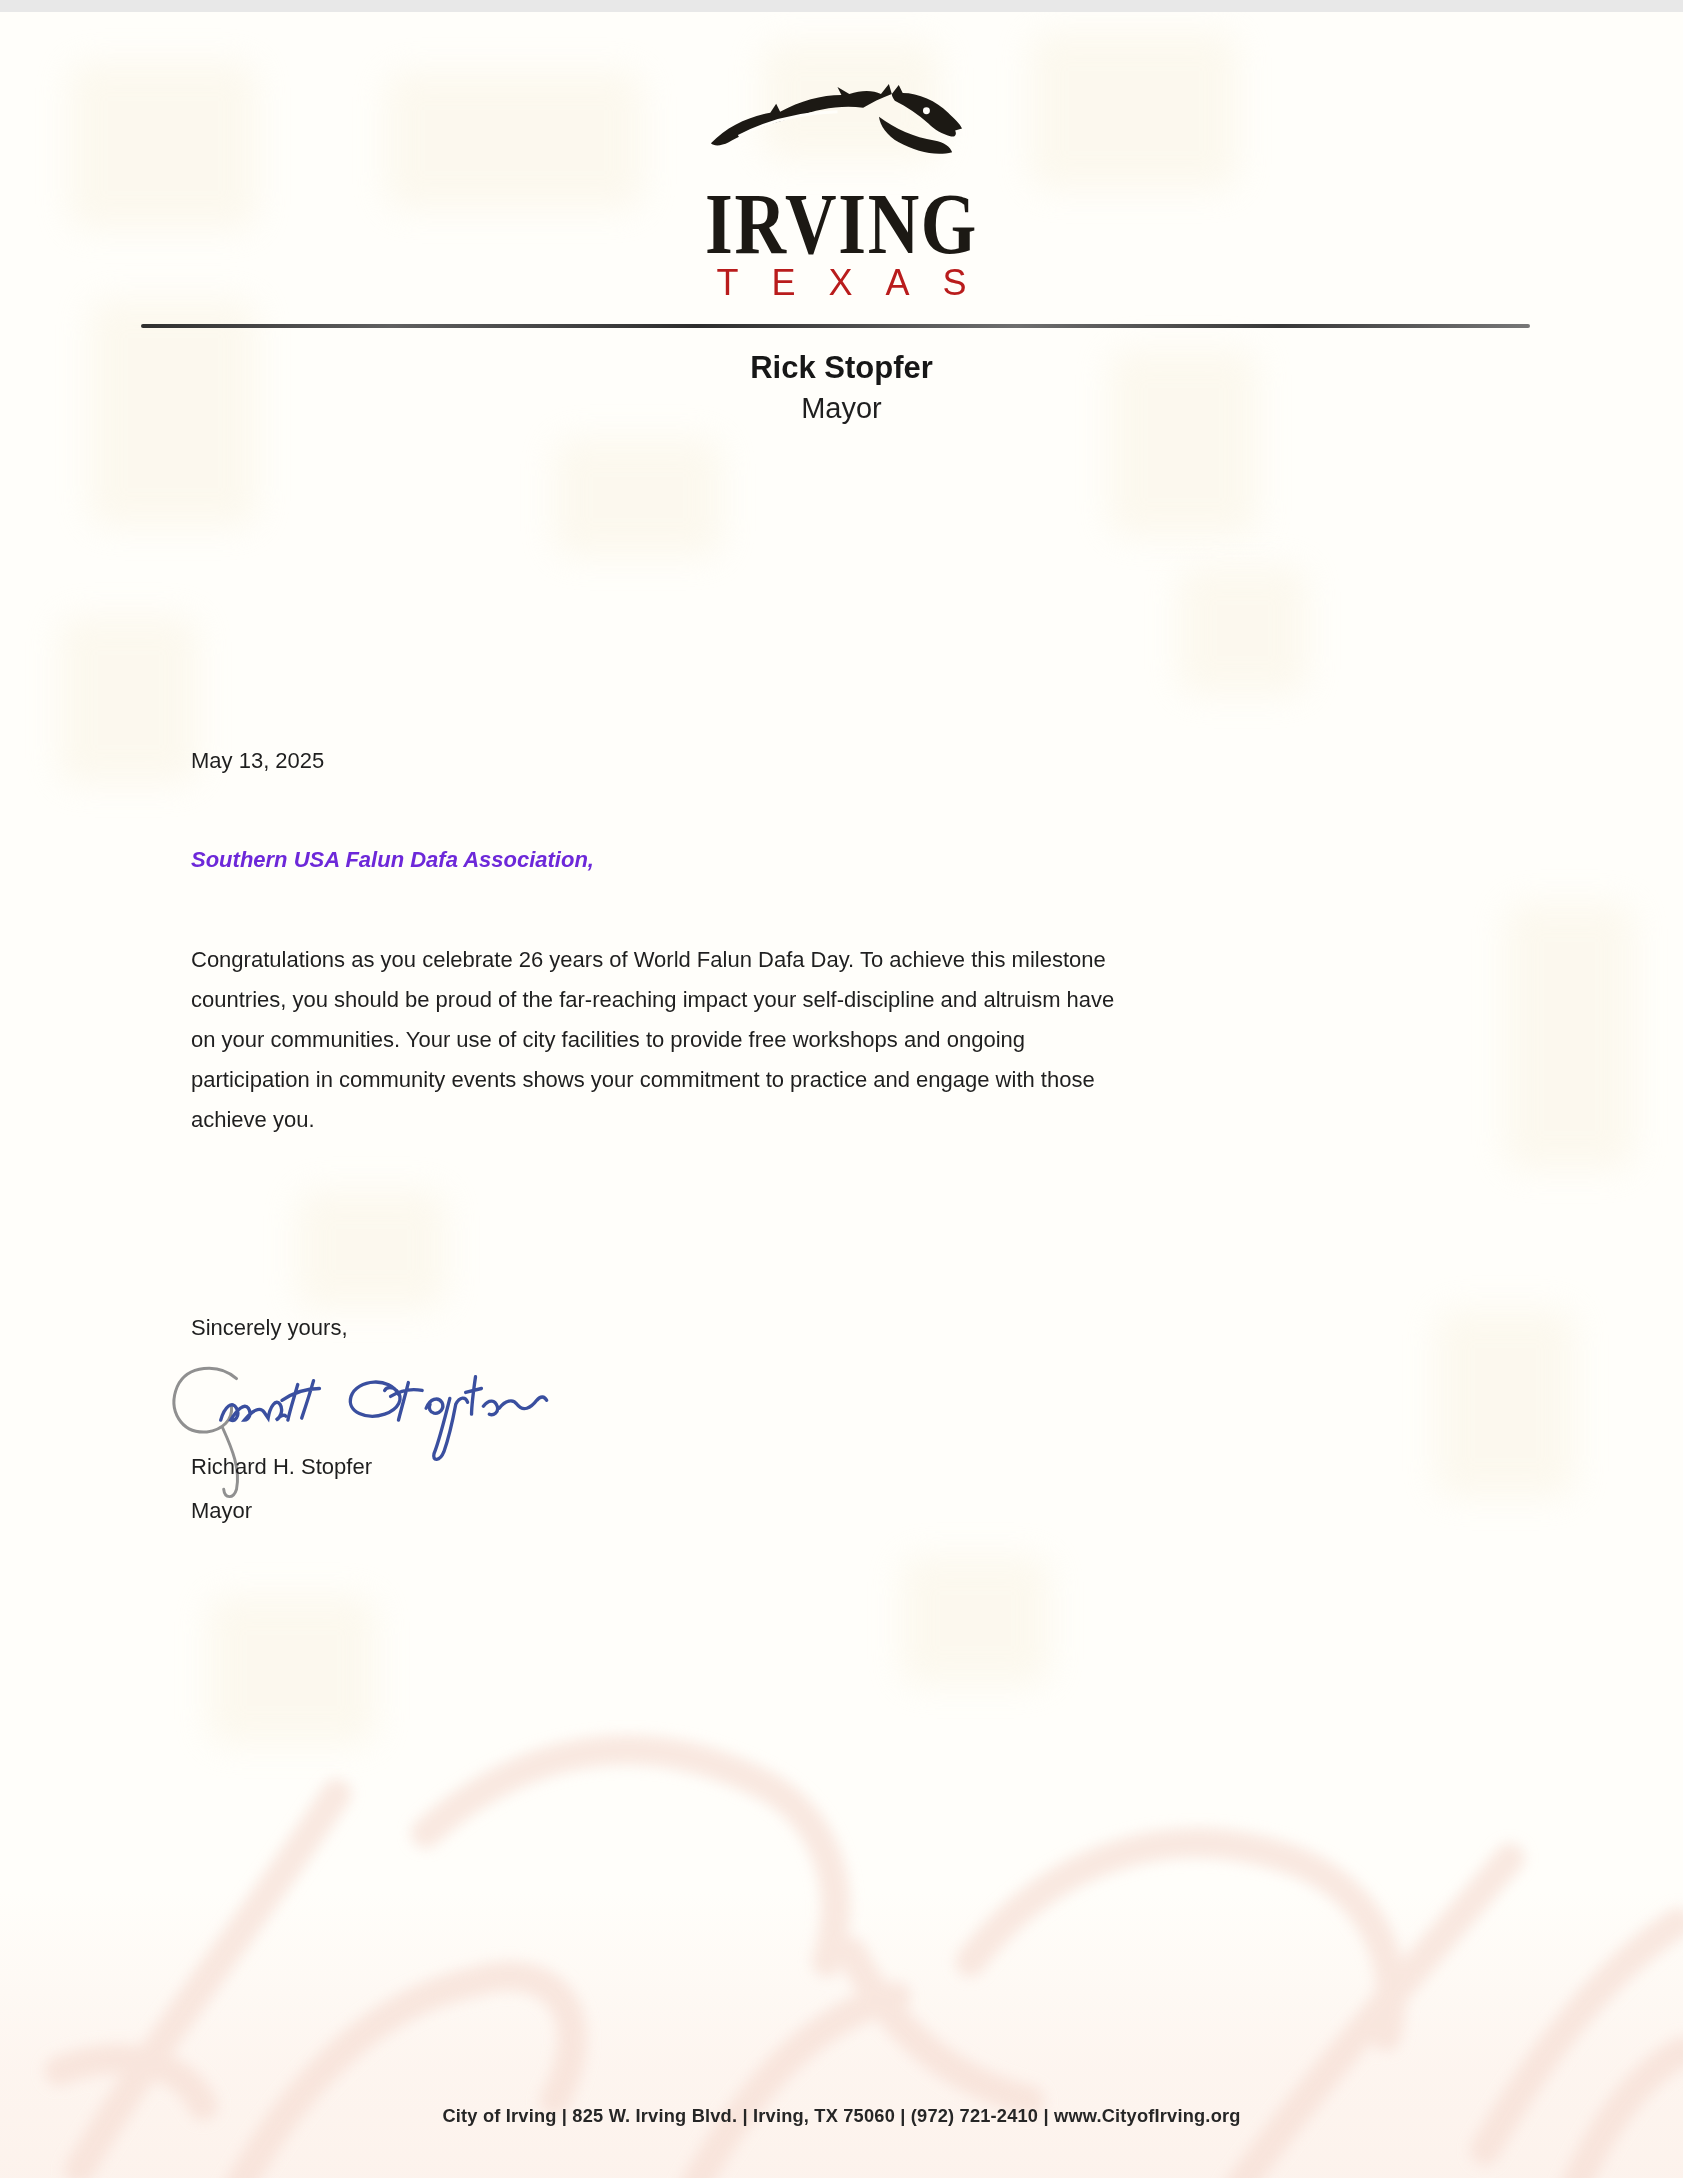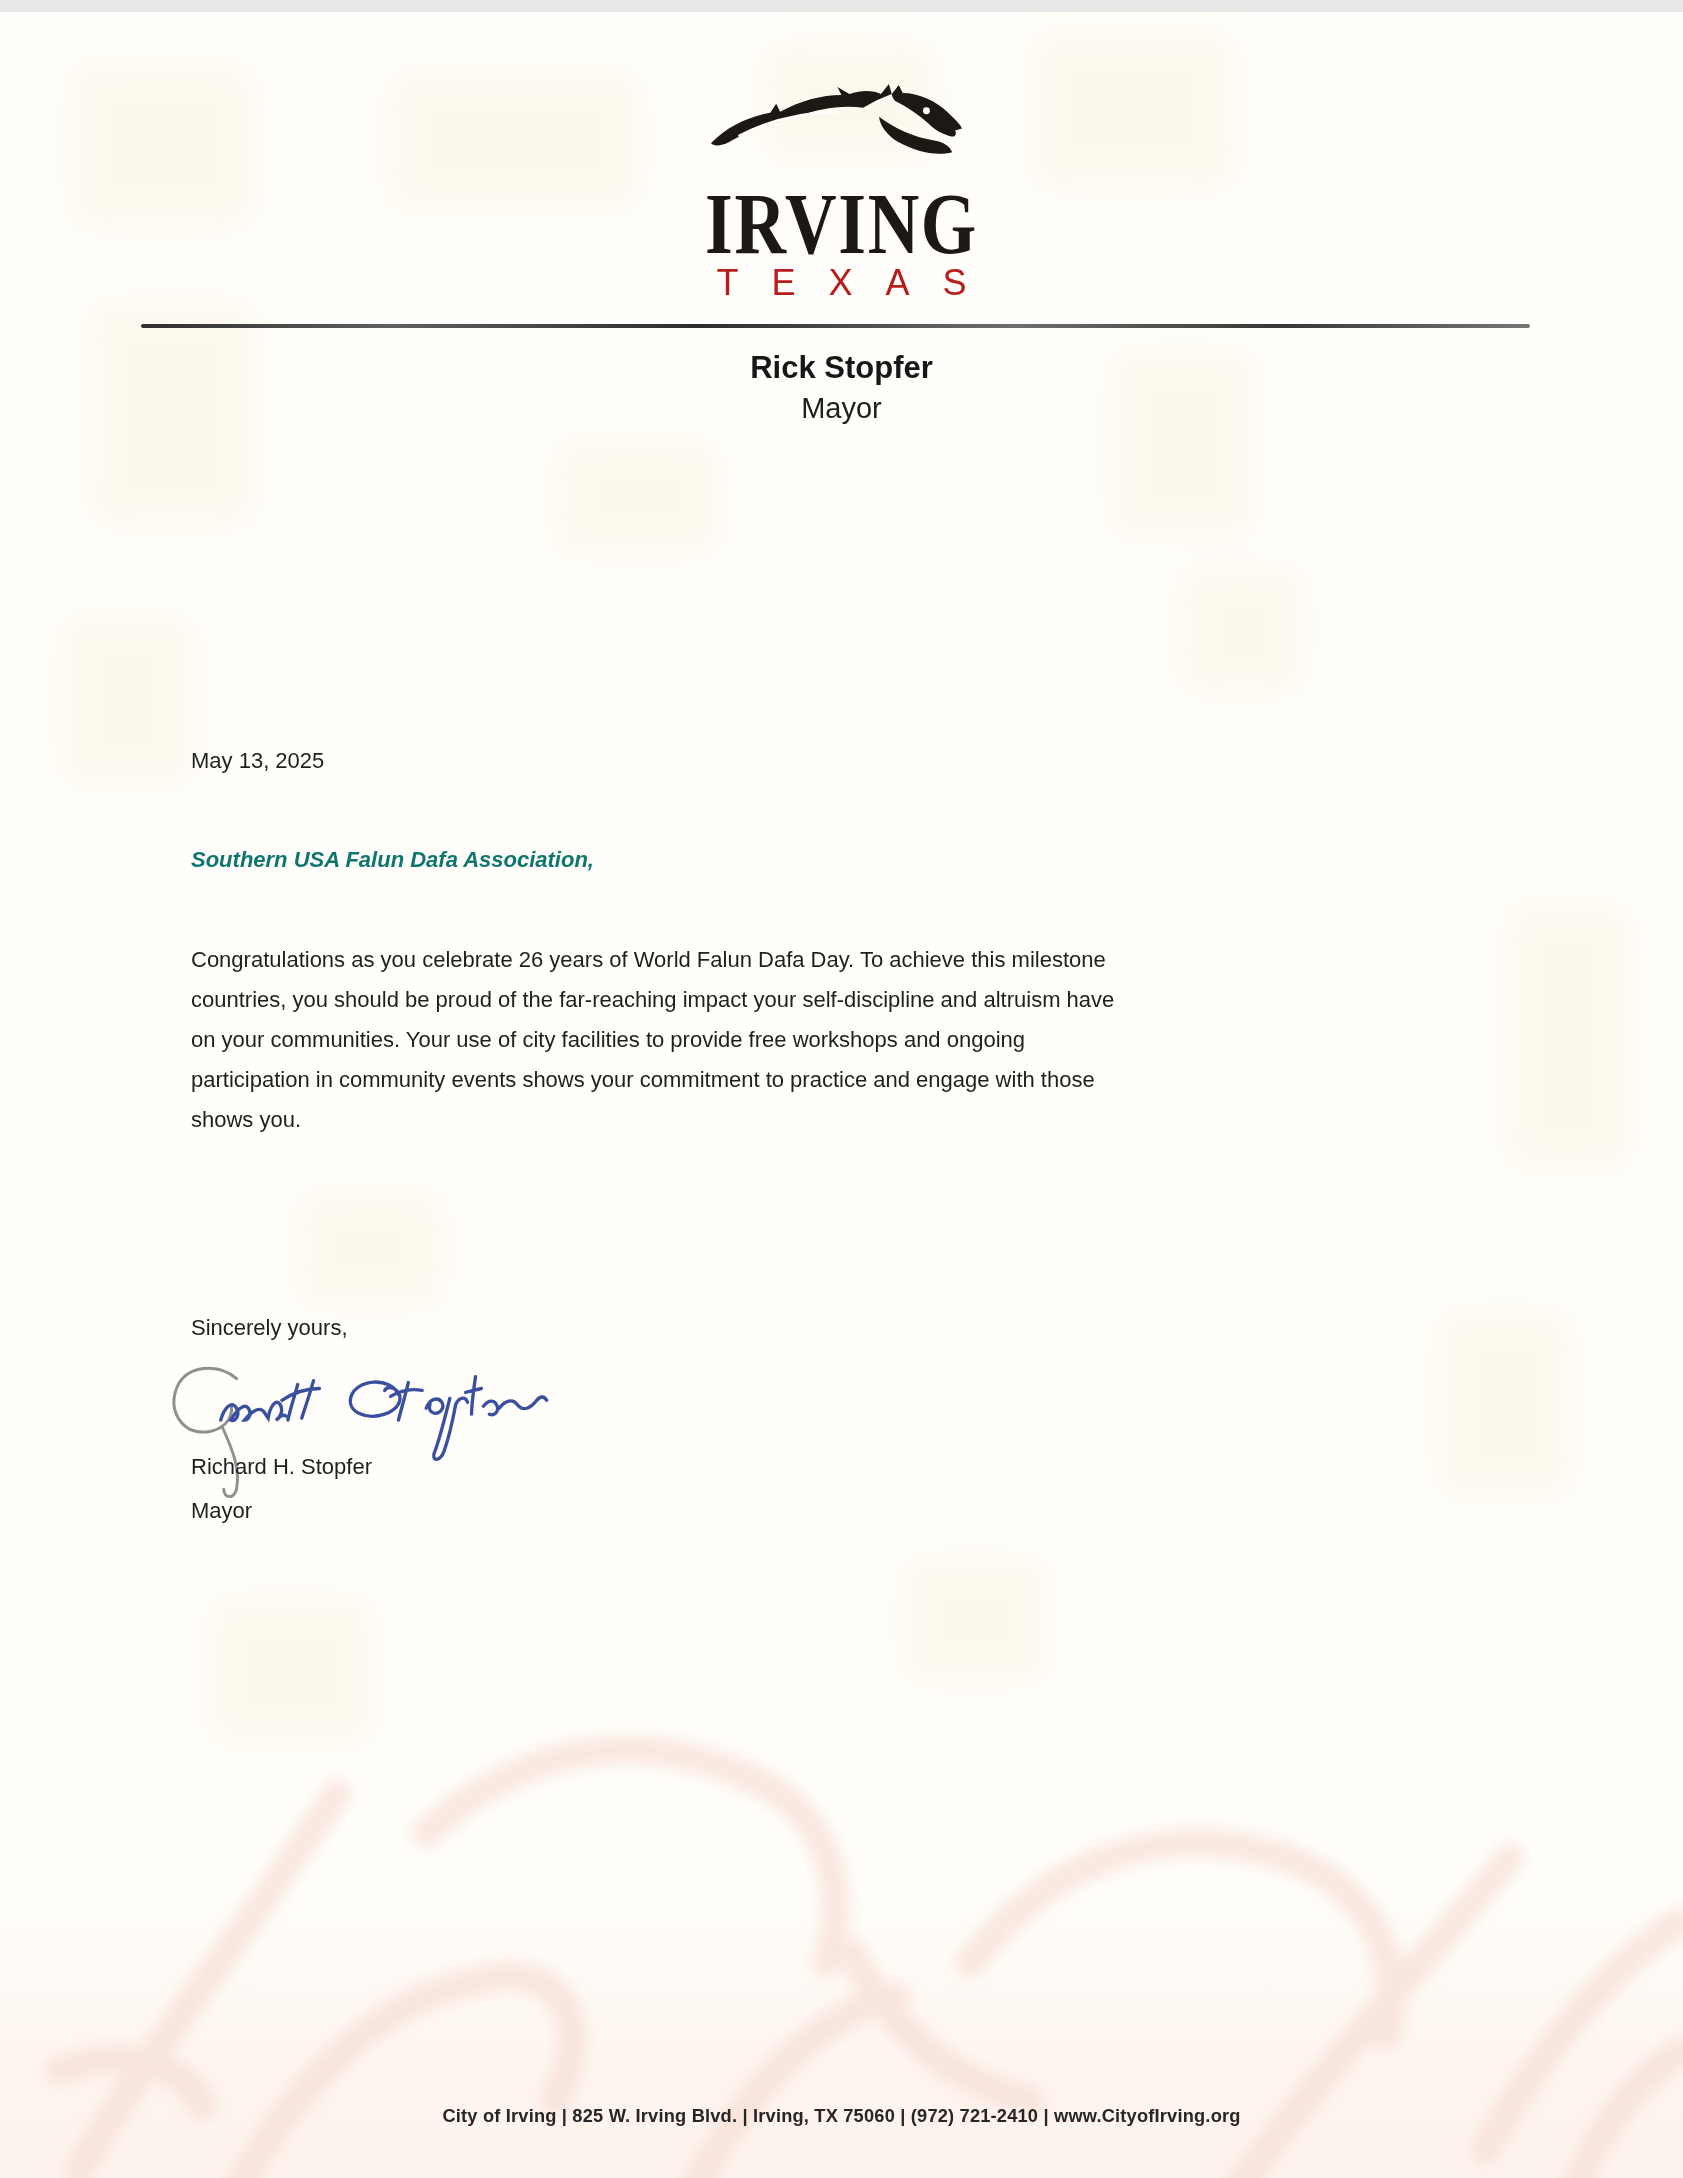--- a/index.html
+++ b/index.html
@@ -27,21 +27,21 @@
   }
   .rule{position:absolute;left:141px;top:312px;width:1389px;height:4px;border-radius:2px;
     background:linear-gradient(90deg,#2f2f2f,#606060 18%,#2d2d2d 40%,#6e6e6e 63%,#383838 82%,#777);}
   .official-name{position:absolute;left:0;top:338px;width:1683px;text-align:center;
     font-size:31px;font-weight:700;color:#171717;}
   .official-title{position:absolute;left:0;top:380px;width:1683px;text-align:center;
     font-size:29px;color:#1f1f1f;}
   
   .t29{font-size:22px;line-height:40px;white-space:nowrap;}
   .date{position:absolute;left:191px;top:729px;}
-  .salutation{position:absolute;left:191px;top:828px;font-weight:700;font-style:italic;color:#0f766e;}
+  .salutation{position:absolute;left:191px;top:828px;font-weight:700;font-style:italic;color:#6d28d9;}
   .body-block{position:absolute;left:191px;top:928px;}
   .closing{position:absolute;left:191px;top:1296px;}
   .signature{position:absolute;left:149px;top:1337px;width:416px;height:158px;}
   .typed-name{position:absolute;left:191px;top:1435px;}
   .typed-title{position:absolute;left:191px;top:1479px;}
   
   .footer{position:absolute;left:0;top:2093px;width:1683px;text-align:center;
     font-size:19px;font-weight:700;color:#262626;letter-spacing:0.2px;
     transform:scaleX(.96);transform-origin:50% 50%;}
 </style>
@@ -102,21 +102,21 @@
   <div class="official-title">Mayor</div>
 
   <div class="date t29">May 13, 2025</div>
   <div class="salutation t29">Southern USA Falun Dafa Association,</div>
 
   <div class="body-block">
     <div class="t29">Congratulations as you celebrate 26 years of World Falun Dafa Day. To achieve this milestone</div>
     <div class="t29">countries, you should be proud of the far-reaching impact your self-discipline and altruism have</div>
     <div class="t29">on your communities. Your use of city facilities to provide free workshops and ongoing</div>
     <div class="t29">participation in community events shows your commitment to practice and engage with those</div>
-    <div class="t29">shows you.</div>
+    <div class="t29">achieve you.</div>
   </div>
 
   <div class="closing t29">Sincerely yours,</div>
 
   <svg class="signature" viewBox="0 0 420 160">
     <g fill="none" stroke="#909090" stroke-width="3" stroke-linecap="round">
       <path d="M88,30 C70,14 38,16 28,38 C18,62 32,86 58,84 C74,82 84,72 83,58"></path>
       <path d="M74,80 C84,102 92,122 88,142 C85,152 76,152 75,142"></path>
     </g>
     <g fill="none" stroke="#3a4f9f" stroke-width="3.4" stroke-linecap="round">

